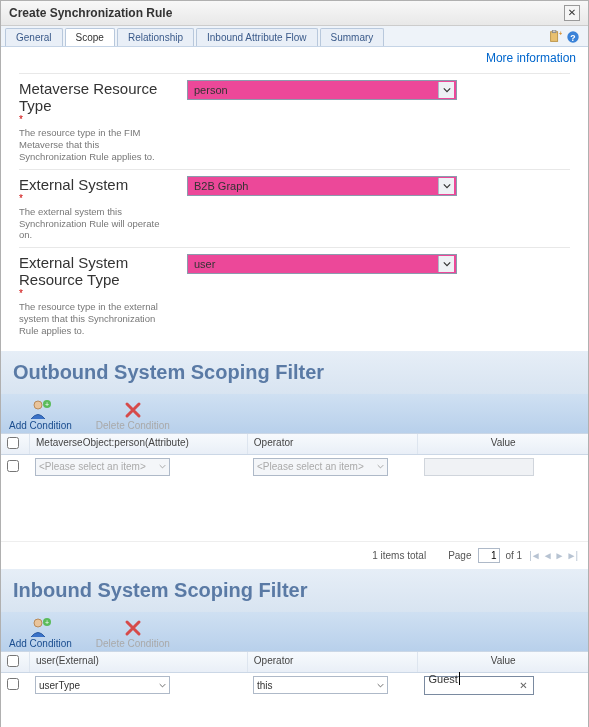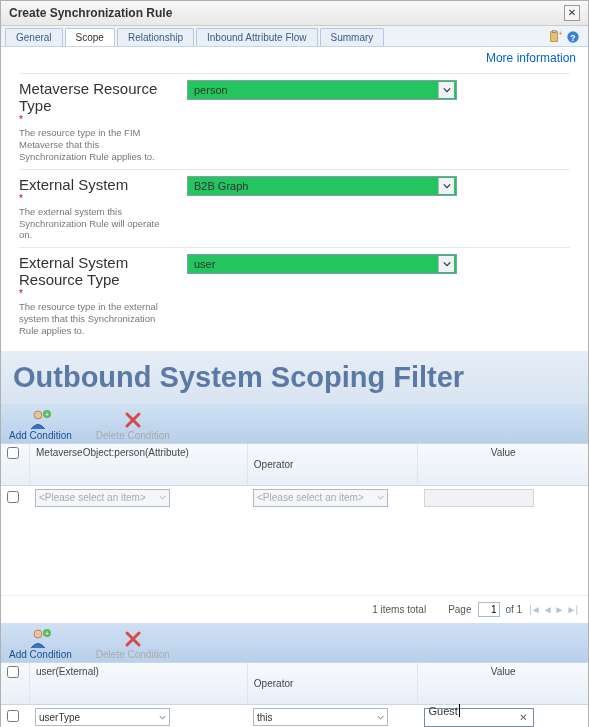--- a/index.html
+++ b/index.html
@@ -74,38 +74,38 @@
   }
   .field-label-col { width: 150px; }
   .field-label { font-size: 15px; color: #333; }
   .req { color: #c00; font-size: 10px; }
   .field-desc { font-size: 9.5px; color: #777; margin-top: 2px; line-height: 1.25; }
   .field-ctrl-col { flex: 1; display:flex; }
   .dropdown {
     width: 270px;
     height: 20px;
     border: 1px solid #8b9aad;
-    background: #22c55e;
+    background: #ec4899;
     display: flex;
     align-items: center;
     justify-content: space-between;
     padding: 0 2px 0 6px;
     font-size: 11px;
   }
   .dropdown-arrow {
     width: 16px; height: 16px;
     background: #eef1f5;
     border-left: 1px solid #aeb9c8;
     display:flex; align-items:center; justify-content:center;
   }
   .dropdown-arrow svg { width: 8px; height: 8px; }
   .section-header {
     background: linear-gradient(#e6eef7, #d8e4f1);
     padding: 10px 12px;
-    font-size: 29px;
+    font-size: 20px;
     font-weight: 600;
     color: #5a7aa5;
     font-family: "Segoe UI Light", "Segoe UI", sans-serif;
   }
   .action-bar {
     background: linear-gradient(#cfe0f2, #b8d0eb);
     padding: 4px 8px 2px 8px;
     display: flex;
     gap: 24px;
     align-items: flex-end;
@@ -123,21 +123,21 @@
   .table-head {
     display: flex;
     background: linear-gradient(#f7fafd, #e9eff7);
     border-top: 1px solid #cbd7e6;
     border-bottom: 1px solid #cbd7e6;
     font-size: 10px;
     color: #444;
   }
   .th-check { width: 28px; padding: 3px 6px; }
   .th-attr { flex: 1.3; padding: 3px 6px; border-left: 1px solid #dde5ef; }
-  .th-op   { flex: 1; padding: 15px 6px; border-left: 1px solid #dde5ef; }
+  .th-op   { flex: 1; padding: 3px 6px; border-left: 1px solid #dde5ef; }
   .th-val  { flex: 1; padding: 3px 6px; border-left: 1px solid #dde5ef; text-align: center; }
   .table-row {
     display: flex;
     padding: 3px 0;
     font-size: 10px;
     align-items: center;
   }
   .td-check { width: 28px; padding: 0 6px; }
   .td-attr { flex: 1.3; padding: 0 6px; }
   .td-op   { flex: 1; padding: 0 6px; }
@@ -179,21 +179,20 @@
   .cursor { display:inline-block; width:1px; height:13px; background:#000; margin-left:1px; }
   .pager {
     display: flex;
     justify-content: flex-end;
     align-items: center;
     gap: 6px;
     padding: 6px 10px;
     font-size: 10px;
     color: #555;
     border-top: 1px solid #eee;
-    margin-top: 23px;
   }
   .pager-total { margin-right: 16px; }
   .pager-box {
     width: 22px; height: 15px;
     border: 1px solid #aeb9c8;
     background: #fff;
     text-align: right;
     padding: 0 2px;
     font-size: 10px;
   }
@@ -354,20 +353,21 @@
     <input class="pager-box" value="1" style="">
     <span>of 1</span>
     <div class="pager-arrows">
       <span>|◄</span>
       <span>◄</span>
       <span>►</span>
       <span>►|</span>
     </div>
   </div>
 
+  <div class="section-header">Inbound System Scoping Filter</div>
   <div class="action-bar">
     <div class="action-item">
       <div class="action-icon">
         <svg viewBox="0 0 28 22">
             <circle cx="12" cy="7" r="4" fill="#e9c49b" stroke="#b88a5a"></circle>
             <path d="M5 21 Q12 12 19 21" fill="#3a72c8" stroke="#2a5aa0"></path>
             <circle cx="21" cy="6" r="4" fill="#5bbb5b"></circle>
             <text x="21" y="9" text-anchor="middle" font-size="7" fill="#fff">+</text>
           </svg>
       </div>

